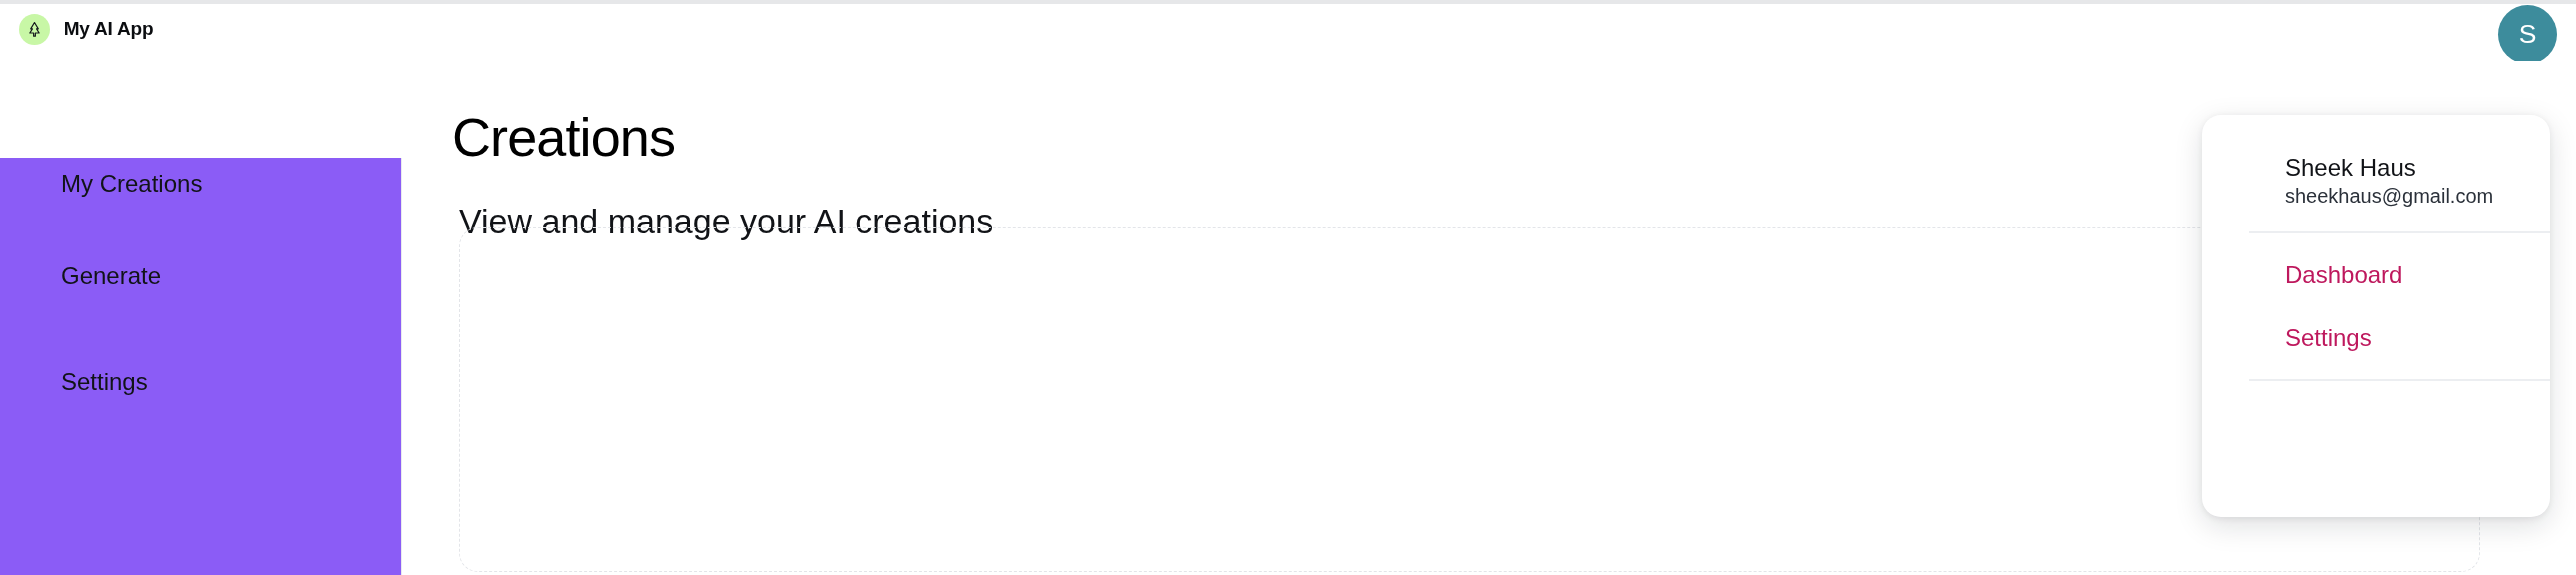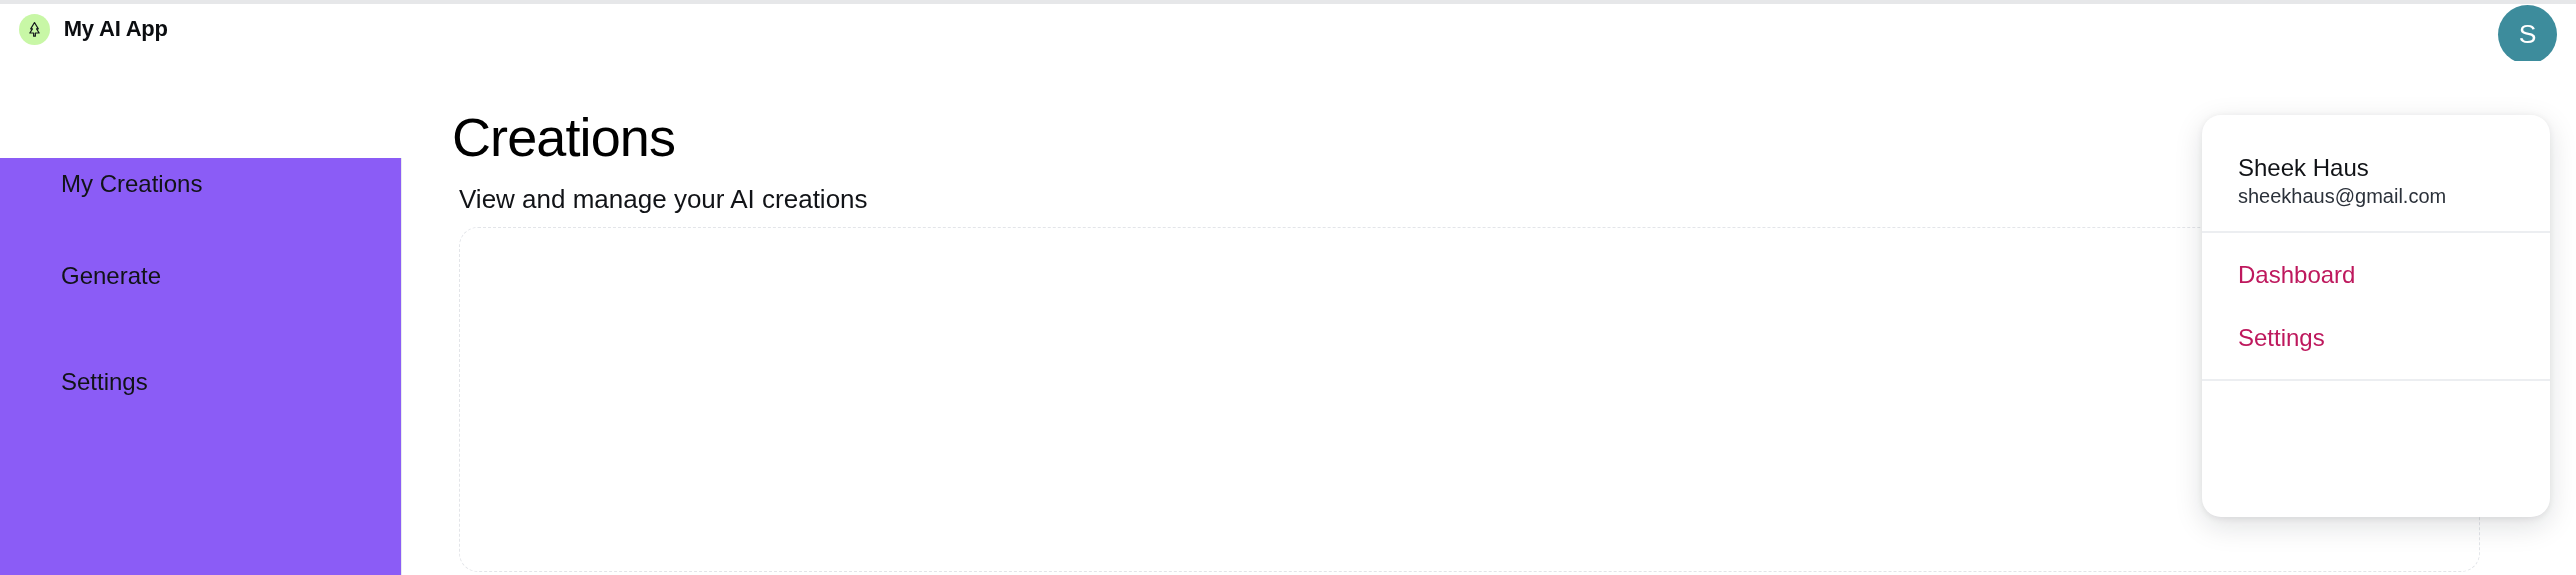--- a/index.html
+++ b/index.html
@@ -46,21 +46,21 @@
     height: 31px;
     border-radius: 50%;
     background: #c8f7a6;
     display: flex;
     align-items: center;
     justify-content: center;
     flex: 0 0 auto;
   }
   .logo-badge svg { display: block; }
   .brand-title {
-    font-size: 22px;
+    font-size: 19px;
     font-weight: 700;
     color: #0b0d10;
     letter-spacing: -0.2px;
     white-space: nowrap;
   }
 
   
   .avatar {
     position: absolute;
     right: 19px;
@@ -118,22 +118,22 @@
     font-size: 54px;
     font-weight: 400;
     color: #000000;
     letter-spacing: -0.9px;
     line-height: 1.05;
     white-space: nowrap;
   }
   .page-subtitle {
     position: absolute;
     left: 55px;
-    top: 99px;
-    font-size: 26px;
+    top: 109px;
+    font-size: 34px;
     color: #111317;
     white-space: nowrap;
     line-height: 1;
   }
   .empty-state {
     position: absolute;
     left: 55px;
     top: 113px;
     width: 2021px;
     height: 345px;
@@ -150,20 +150,21 @@
     left: 2202px;
     top: 115px;
     width: 348px;
     height: 402px;
     background: #ffffff;
     border-radius: 19px;
     box-shadow: 0 8.5px 29px rgba(15, 20, 30, 0.13),
                 0 1.7px 6.8px rgba(15, 20, 30, 0.07);
     box-sizing: border-box;
     overflow: hidden;
+    padding-left: 47px;
   }
   .account-identity {
     padding: 38px 36px 22px 36px;
   }
   .account-name {
     font-size: 24px;
     color: #111317;
     line-height: 1.28;
     white-space: nowrap;
   }

